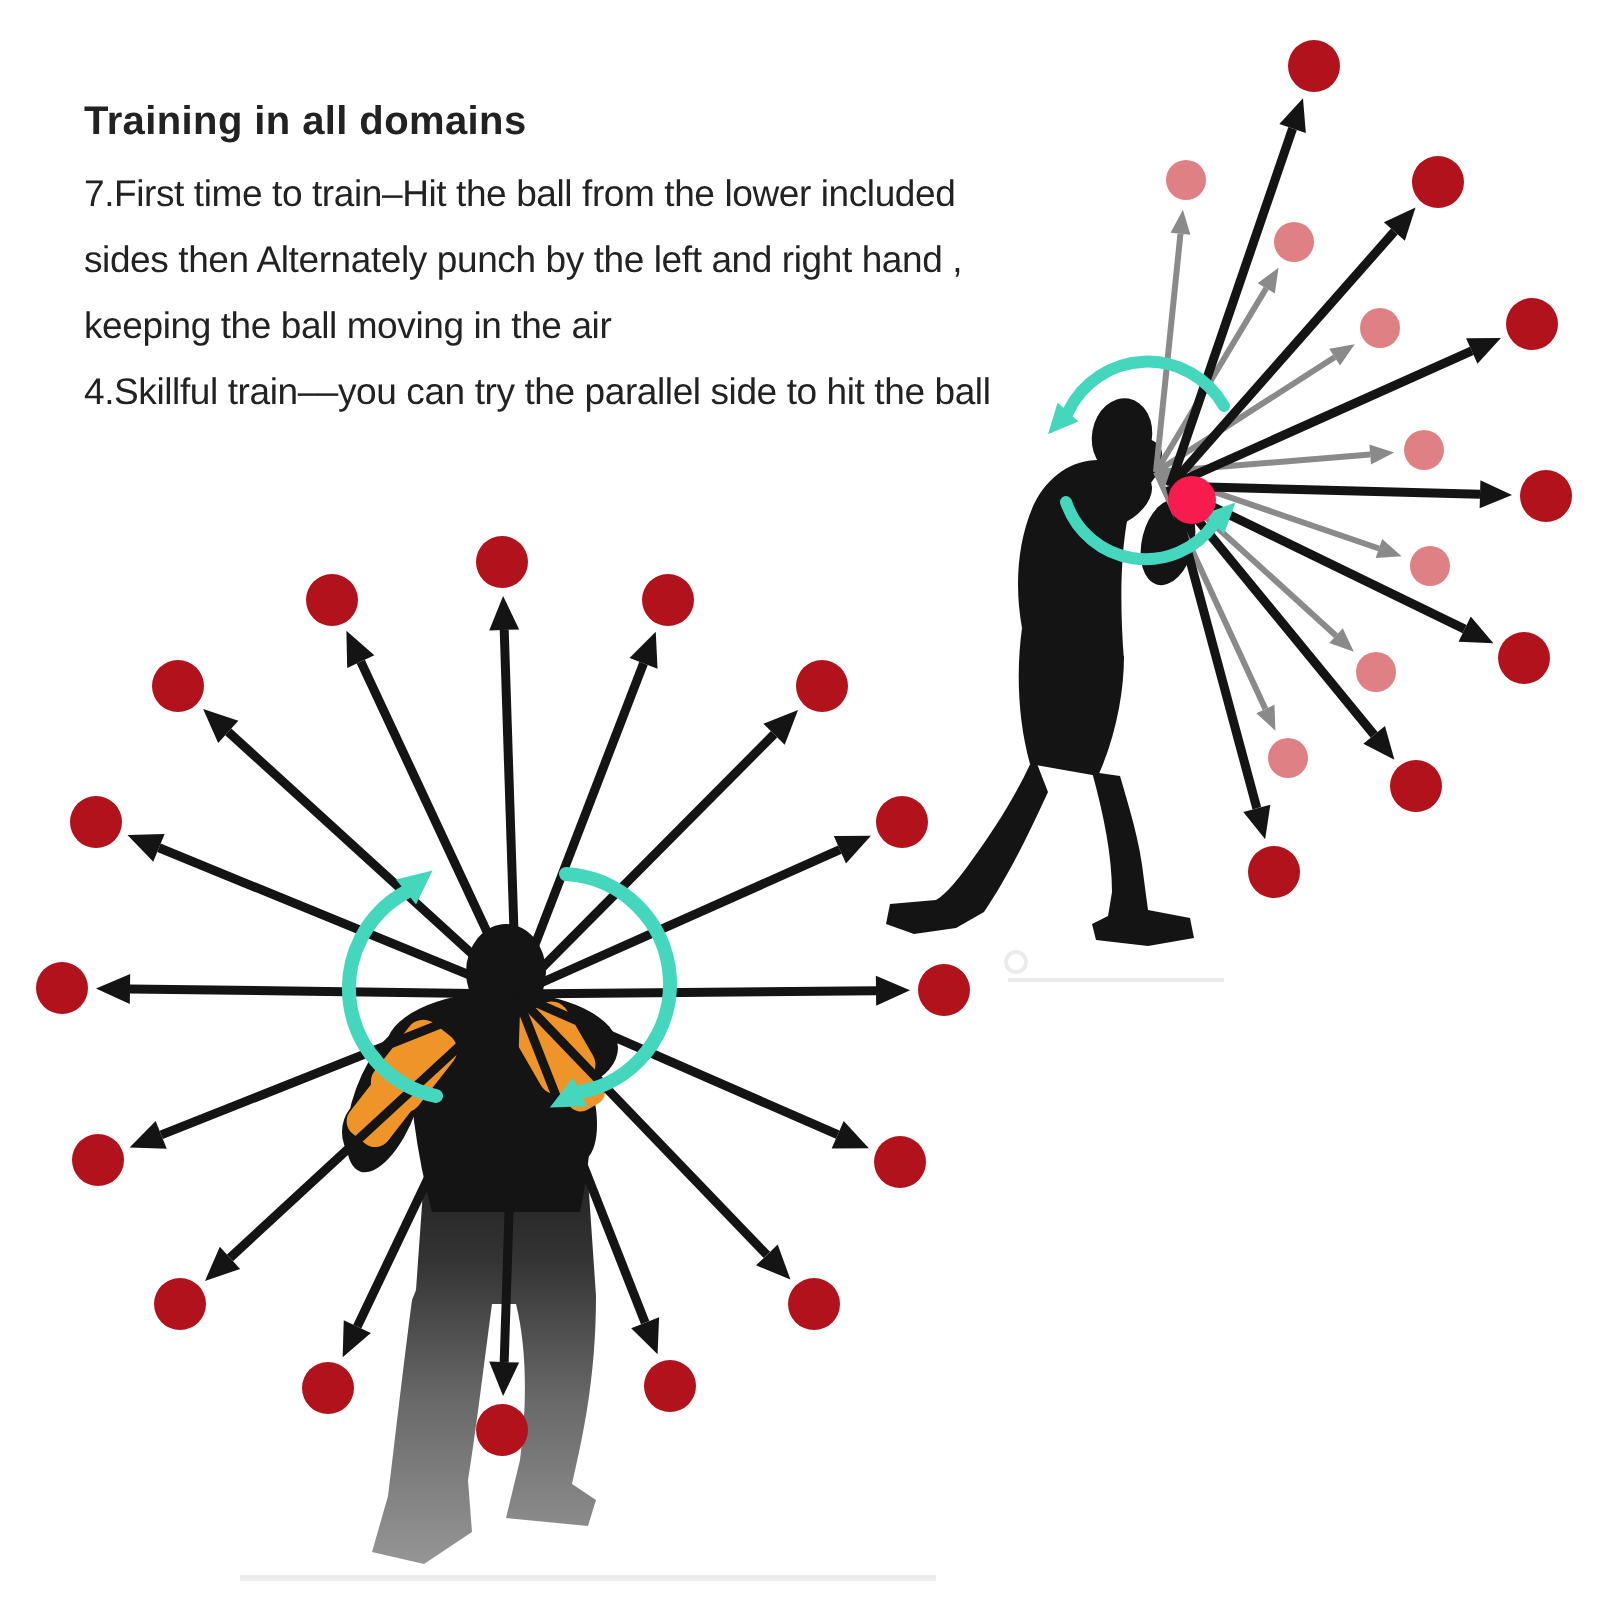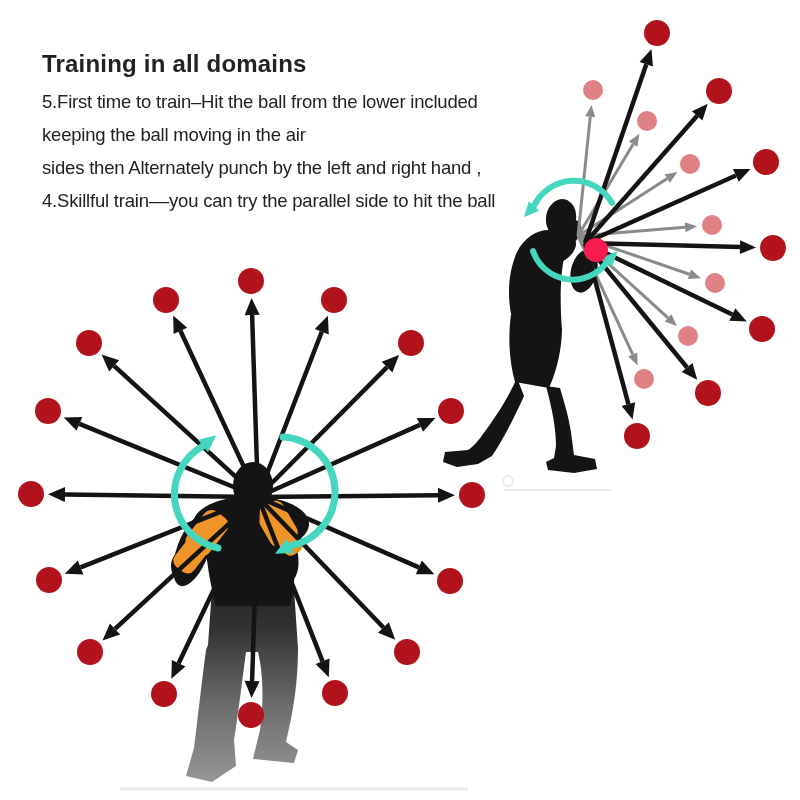--- a/index.html
+++ b/index.html
@@ -4,38 +4,38 @@
 <style>
   :root{
     --background:#ffffff; --text:#222222; --black_arrow:#141414; --gray_arrow:#8a8a8a;
     --dark_ball:#b2121b; --pink_ball:#df8084; --bright_ball:#f81b4d; --teal:#44d7be;
     --glove_orange:#ef9429; --silhouette:#141414; --leg_gray:#98989a; --watermark:#ebebeb;
   }
   html,body{margin:0;padding:0}
   body{width:800px;height:800px;background:var(--background);position:relative;overflow:hidden;
        font-family:"Liberation Sans",sans-serif;}
   .text-block{position:absolute;left:42px;top:50px;z-index:2;}
-  .title{font-size:24px;font-weight:700;color:var(--text);letter-spacing:.2px;margin-bottom:7px;}
+  .title{font-size:20px;font-weight:700;color:var(--text);letter-spacing:.2px;margin-bottom:7px;}
   .line{font-size:18.5px;font-weight:400;color:var(--text);line-height:33px;white-space:nowrap;letter-spacing:-0.2px;}
   svg.scene{position:absolute;left:0;top:0;z-index:1;}
   .sil{fill:var(--silhouette);}
   .glove{fill:var(--glove_orange);}
   .arc{fill:none;stroke:var(--teal);stroke-width:7;stroke-linecap:round;}
   .arc-thin{stroke-width:6;}
   .archead{fill:var(--teal);}
   .wm{stroke:var(--watermark);}
 </style>
 </head>
 <body>
 
 <div class="text-block">
   <div class="title">Training in all domains</div>
-  <div class="line">5.First time to train–Hit the ball from the lower included</div>
+  <div class="line">7.First time to train–Hit the ball from the lower included</div>
+  <div class="line">sides then Alternately punch by the left and right hand ,</div>
   <div class="line">keeping the ball moving in the air</div>
-  <div class="line">sides then Alternately punch by the left and right hand ,</div>
   <div class="line">4.Skillful train––you can try the parallel side to hit the ball</div>
 </div>
 
 <svg class="scene" width="800" height="800" viewBox="0 0 800 800">
   <defs>
     <linearGradient id="fadeLegs" x1="0" y1="560" x2="0" y2="790" gradientUnits="userSpaceOnUse">
       <stop offset="0" stop-color="#1a1a1a"></stop>
       <stop offset="0.3" stop-color="#333333"></stop>
       <stop offset="0.62" stop-color="#6a6a6a"></stop>
       <stop offset="1" stop-color="#9a9a9a"></stop>

